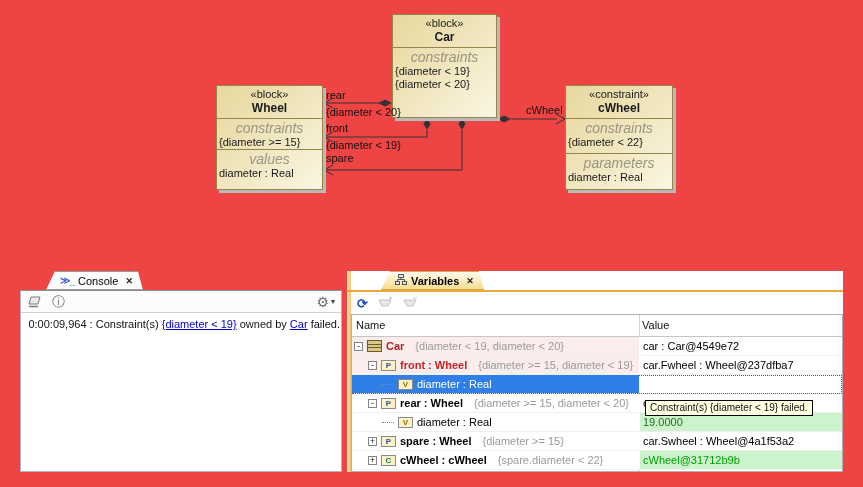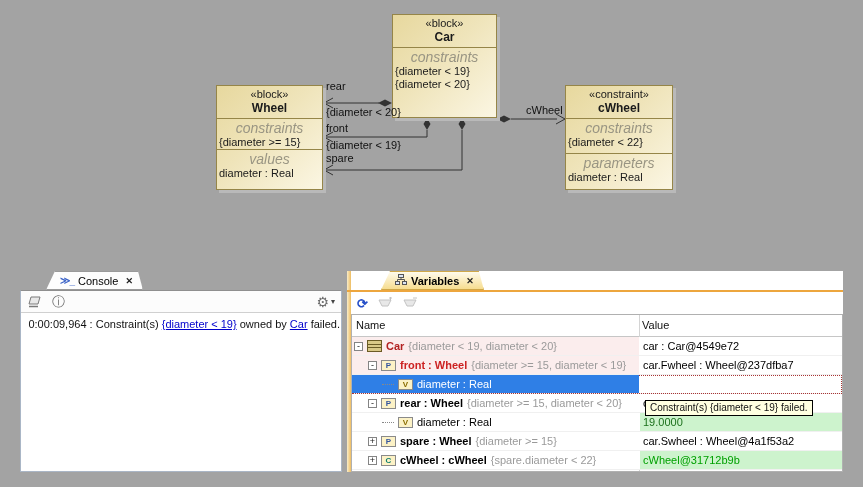--- a/index.html
+++ b/index.html
@@ -1,18 +1,18 @@
 <!DOCTYPE html>
 <html><head>
 <meta charset="utf-8">
 <style>
   * { margin:0; padding:0; box-sizing:border-box; }
   html,body { background:#fff; }
   body { font-family:"Liberation Sans", sans-serif; }
-  .stage { position:relative; width:863px; height:487px; background:#a3a3a3; overflow:hidden; }
+  .stage { position:relative; width:863px; height:487px; background:#ef4444; overflow:hidden; }
 
   
   .uml-box { position:absolute; border:1px solid #958548;
     background:linear-gradient(135deg,#E7D89E 0%,#EFE4BA 45%,#FBF6E3 100%);
     box-shadow:3px 3px 0 #b9b9b9; font-size:11px; color:#1a1a1a; }
   .uml-head { text-align:center; padding-top:2px; }
   .uml-stereo { font-size:11px; }
   .uml-name { font-weight:bold; font-size:12px; padding-top:1px; }
   .uml-comp { border-top:1px solid #958548; }
   .uml-comp-label { text-align:center; font-style:italic; color:#999583; font-size:14px; padding-top:1px; }
@@ -64,21 +64,21 @@
   .vt-row.pinkname .ncell { background:#fbeded; }
   .vt-row.selected .ncell { background:#2f7fe6; color:#fff; }
   .vt-row.selected { outline:1px dotted #a33; outline-offset:-1px; }
   .val-pink { background:#f8caca; color:#cc0000; }
   .val-green { background:#cdf3cd; color:#1c711c; }
   .val-green2 { background:#cdf3cd; color:#00a000; }
   .nm { margin-left:4px; }
   .nm.maroon { color:#b22222; font-weight:bold; }
   .nm.red { color:#cc2222; font-weight:bold; }
   .nm.bold { font-weight:bold; }
-  .cons { color:#9a9a9a; margin-left:4px; }
+  .cons { color:#9a9a9a; margin-left:11px; }
   .expander { width:9px; height:9px; border:1px solid #848484; background:#fff; color:#222;
     font-size:9px; line-height:7px; text-align:center; flex:0 0 9px; }
   .licon { width:15px; height:11px; border:1px solid #8a8a8a; background:#fcf2c6; font-size:8px;
     font-weight:bold; text-align:center; line-height:10px; flex:0 0 15px; margin-left:4px; }
   .licon.P { color:#33549e; } .licon.V { color:#8a6d00; } .licon.C { color:#0c7d6c; }
   .blkicon { width:15px; height:12px; border:1px solid #6b5b25; background:#d9c887; flex:0 0 15px; margin-left:4px; position:relative; }
   .blkicon:before { content:""; position:absolute; left:0; right:0; top:3px; border-top:1px solid #6b5b25; }
   .blkicon:after { content:""; position:absolute; left:0; right:0; top:6px; border-top:1px solid #6b5b25; }
   .ind1 { margin-left:16px; } .ind0 { margin-left:2px; } .ind2 { margin-left:30px; }
   .stub { width:12px; border-top:1px dotted #888; flex:0 0 12px; }
@@ -149,21 +149,21 @@
     <div class="uml-comp" style="height:35px">
       <div class="uml-comp-label">constraints</div>
       <div class="uml-line">{diameter &lt; 22}</div>
     </div>
     <div class="uml-comp" style="height:36px">
       <div class="uml-comp-label">parameters</div>
       <div class="uml-line">diameter : Real</div>
     </div>
   </div>
 
-  <div class="edge-label" style="left:326px;top:80px">rear</div>
+  <div class="edge-label" style="left:326px;top:89px">rear</div>
   <div class="edge-label" style="left:326px;top:106px">{diameter &lt; 20}</div>
   <div class="edge-label" style="left:326px;top:122px">front</div>
   <div class="edge-label" style="left:326px;top:139px">{diameter &lt; 19}</div>
   <div class="edge-label" style="left:326px;top:152px">spare</div>
   <div class="edge-label" style="left:526px;top:104px">cWheel</div>
 
   <div class="panel" style="left:20px;top:271px;width:322px;height:201px">
     <div class="tabbar">
       <div class="tab console-tab">
         <span class="console-icon">≫_</span>

